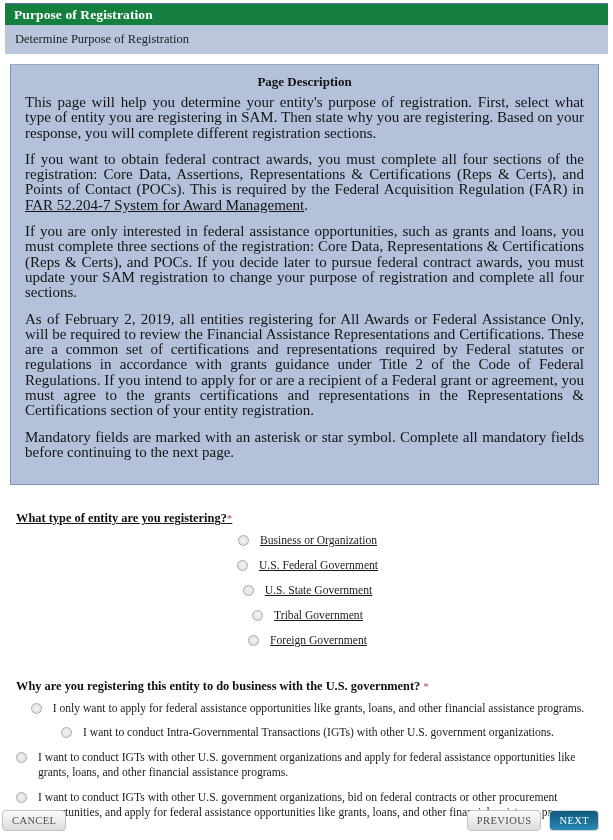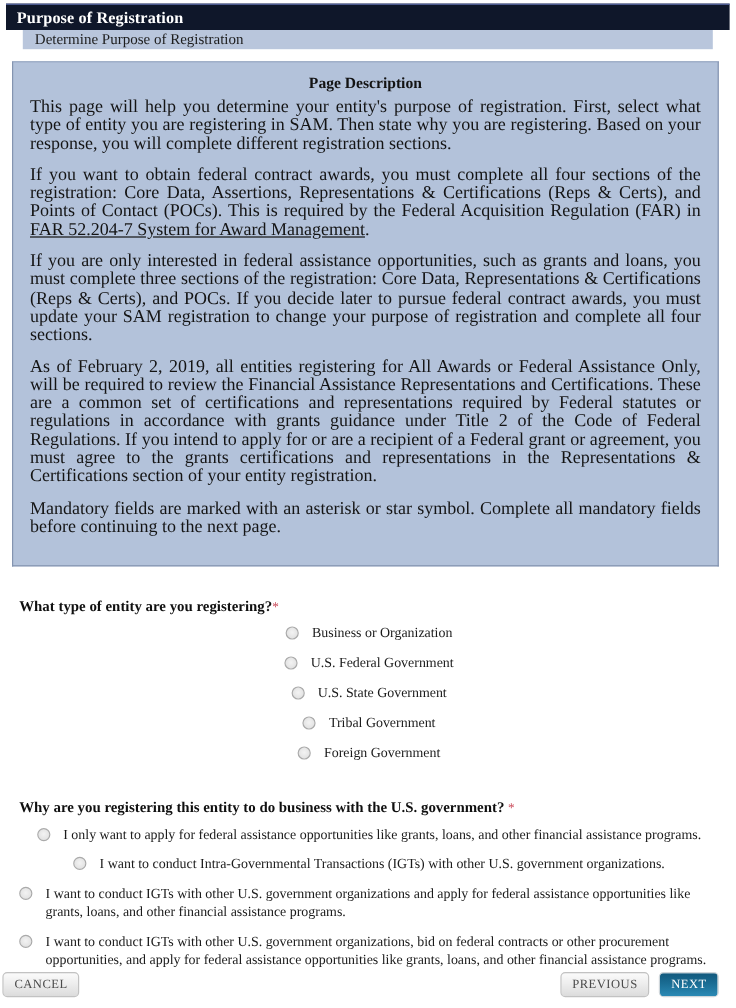--- a/index.html
+++ b/index.html
@@ -13,36 +13,36 @@
     font-family: "Liberation Serif", "DejaVu Serif", serif;
     color: #1a1a1a;
     overflow: hidden;
     position: relative;
   }
 
   
   .title-bar {
     margin: 3px 5px 0 5px;
     height: 22px;
-    background: #0f172a;
+    background: #15803d;
     border-top: 1px solid #5d6ca8;
     display: flex;
     align-items: center;
     box-sizing: border-box;
   }
   .title-bar .title-text {
     color: #ffffff;
     font-weight: bold;
     font-size: 13.5px;
     padding-left: 9px;
     letter-spacing: 0.1px;
   }
   .subtitle-bar {
-    margin: 0 19px;
-    height: 16px;
+    margin: 0 5px;
+    height: 29px;
     background: #b9c6dc;
     display: flex;
     align-items: center;
     box-sizing: border-box;
   }
   .subtitle-bar .subtitle-text {
     color: #1d1d1d;
     font-size: 12.5px;
     padding-left: 10px;
   }
@@ -72,21 +72,21 @@
   }
   .desc-panel p:last-child { margin-bottom: 12px; }
   .desc-link {
     color: #141414;
     text-decoration: underline;
     cursor: pointer;
   }
 
   
   .question-block { margin: 0 14px 0 16px; }
-  #question-entity-type { margin-top: 26px; }
+  #question-entity-type { margin-top: 26px; text-decoration: underline; }
   #question-reason { margin-top: 30px; }
 
   .question-label {
     font-weight: bold;
     font-size: 12.4px;
     color: #101010;
     margin-bottom: 7px;
   }
   .req-star {
     color: #c63f4f;

